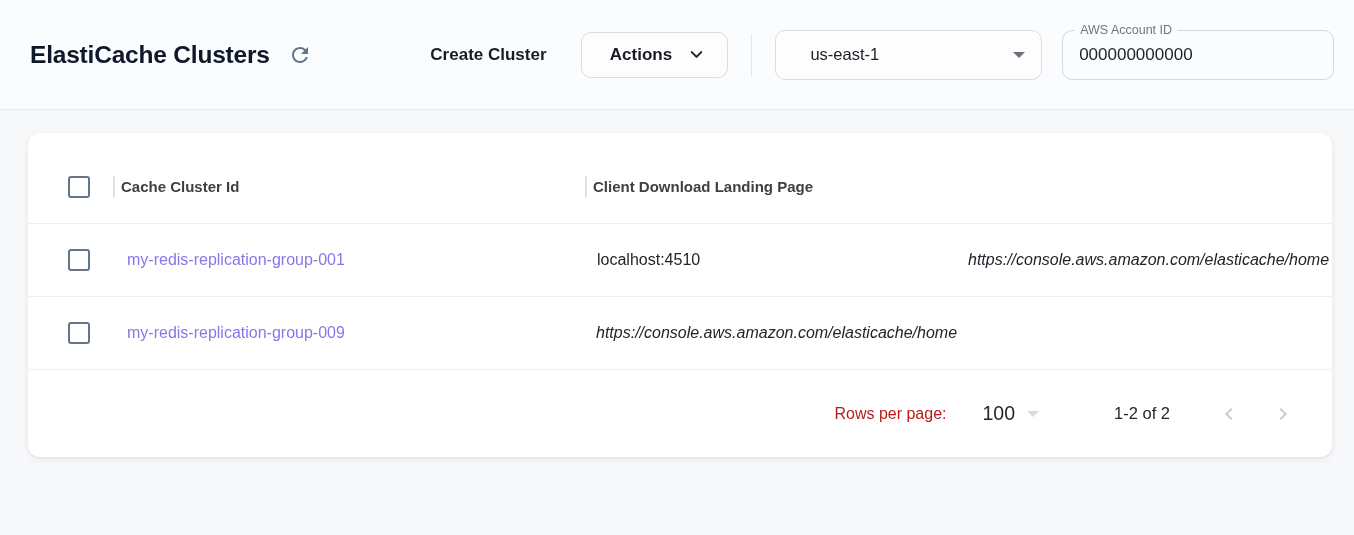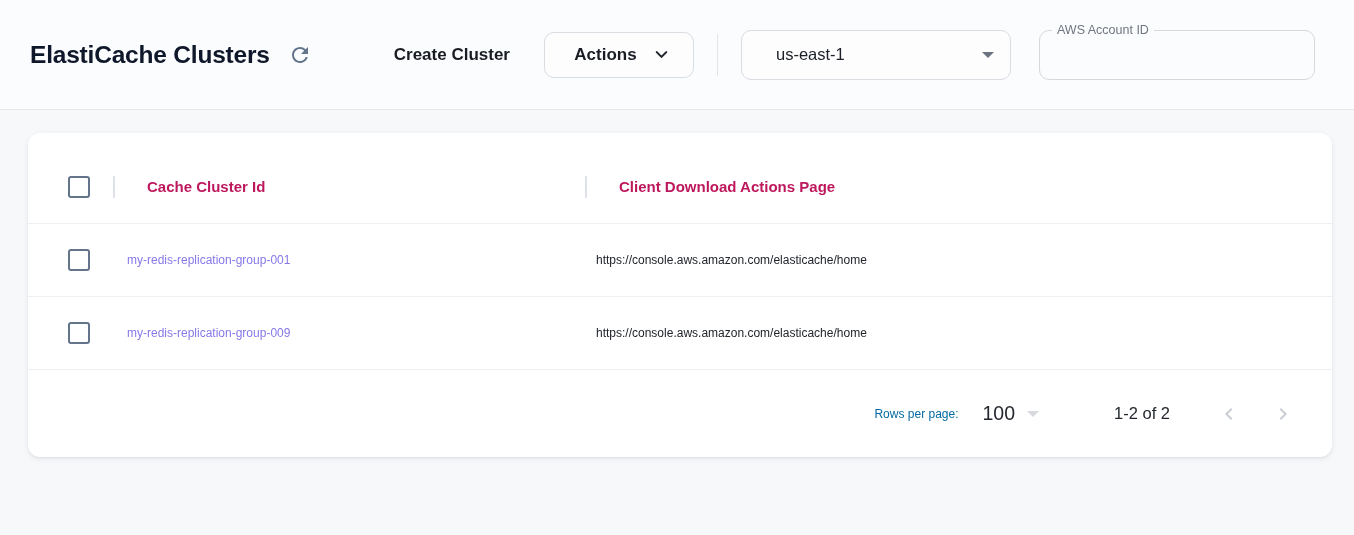--- a/index.html
+++ b/index.html
@@ -28,21 +28,21 @@
     white-space: nowrap;
   }
   .icon-btn {
     border: none; background: transparent; cursor: pointer;
     margin-left: 16px;
     width: 28px; height: 28px;
     display: flex; align-items: center; justify-content: center;
   }
   .text-btn {
     border: none; background: transparent; cursor: pointer;
-    margin-left: 80px;
+    margin-left: 117px;
     font-family: inherit;
     font-size: 17px; font-weight: 700; color: #191d23;
     white-space: nowrap;
   }
   .actions-btn {
     margin-left: 34px;
     width: 150px; height: 46px;
     background: #fdfdfe;
     border: 1px solid #d9dce1;
     border-radius: 10px;
@@ -69,21 +69,21 @@
     cursor: pointer;
   }
   .caret-down {
     width: 0; height: 0;
     border-left: 6px solid transparent;
     border-right: 6px solid transparent;
     border-top: 6px solid #6b7280;
   }
   .account-field {
     position: relative;
-    margin-left: 28px;
+    margin-left: 20px;
     width: 276px; height: 50px;
     border: 1px solid #d5d8dd;
     border-radius: 10px;
     display: flex; align-items: center;
   }
   .account-field .field-label {
     position: absolute;
     top: -9px; left: 12px;
     background: #fbfcfd;
     padding: 0 5px;
@@ -125,58 +125,58 @@
     overflow: hidden;
     cursor: pointer;
   }
   .col-sep {
     width: 2px; height: 22px;
     background: #dde0e4;
     border-radius: 1px;
     flex: 0 0 auto;
   }
   .th-label {
-    margin-left: 32px;
-    font-size: 15px; font-weight: 700; color: #be185d;
+    margin-left: 6px;
+    font-size: 15px; font-weight: 700; color: #404040;
     white-space: nowrap;
   }
   .cell-check {
     padding-left: 40px;
   }
   .checkbox {
     width: 22px; height: 22px;
     border: 2px solid #64748b;
     border-radius: 3px;
     background: #fff;
     cursor: pointer;
     flex: 0 0 auto;
   }
   .trow {
     height: 73px;
     border-bottom: 1px solid #edeff2;
   }
-  .td { white-space: nowrap; overflow: hidden; font-size: 12px; color: #21262c; }
+  .td { white-space: nowrap; overflow: hidden; font-size: 16px; color: #21262c; }
   .td.c1 { padding-left: 14px; }
   .td.c2 { padding-left: 12px; }
-  .td.c3 { padding-left: 11px; }
+  .td.c3 { padding-left: 11px; font-style: italic; }
   .cluster-link {
     text-decoration: none;
     cursor: pointer;
   }
 
   
   .pagination {
     height: 87px;
     display: flex; align-items: center; justify-content: flex-end;
     padding-right: 36px;
   }
-  .rpp-label { font-size: 12px; color: #0369a1; }
+  .rpp-label { font-size: 16px; color: #b91c1c; }
   .rpp-select {
     display: flex; align-items: center;
-    margin-left: 24px;
+    margin-left: 36px;
     cursor: pointer;
   }
   .rpp-value { font-size: 19.5px; color: #24282e; }
   .rpp-caret {
     margin-left: 12px;
     width: 0; height: 0;
     border-left: 6px solid transparent;
     border-right: 6px solid transparent;
     border-top: 6px solid #d6dade;
   }
@@ -217,46 +217,48 @@
 
   <div class="topbar-divider"></div>
 
   <div class="region-select">
     <span>us-east-1</span>
     <span class="caret-down"></span>
   </div>
 
   <div class="account-field">
     <span class="field-label">AWS Account ID</span>
+    <input type="text" value="000000000000" style="">
   </div>
 </div>
 
 <div class="card">
 
   <div class="grid-row thead">
     <div class="cell-check">
       <div class="checkbox"></div>
     </div>
     <div class="th">
       <span class="col-sep"></span>
       <span class="th-label">Cache Cluster Id</span>
     </div>
     <div class="th">
       <span class="col-sep"></span>
-      <span class="th-label">Client Download Actions Page</span>
+      <span class="th-label">Client Download Landing Page</span>
     </div>
   </div>
 
   <div class="grid-row trow">
     <div class="cell-check">
       <div class="checkbox"></div>
     </div>
     <div class="td c1">
       <a class="cluster-link" style="color:#8678e8;">my-redis-replication-group-001</a>
     </div>
+    <div class="td c2">localhost:4510</div>
     <div class="td c3">https://console.aws.amazon.com/elasticache/home</div>
   </div>
 
   <div class="grid-row trow">
     <div class="cell-check">
       <div class="checkbox"></div>
     </div>
     <div class="td c1">
       <a class="cluster-link" style="color:#8678e8;">my-redis-replication-group-009</a>
     </div>

